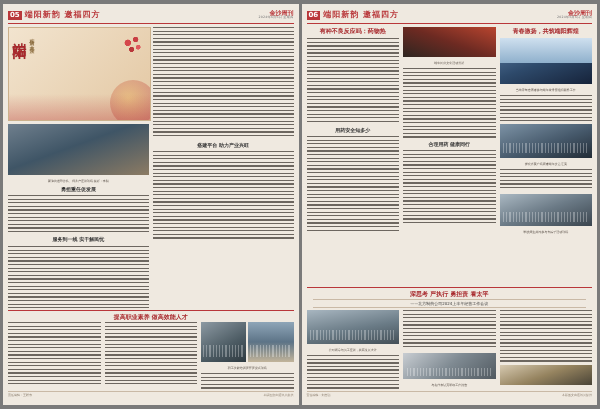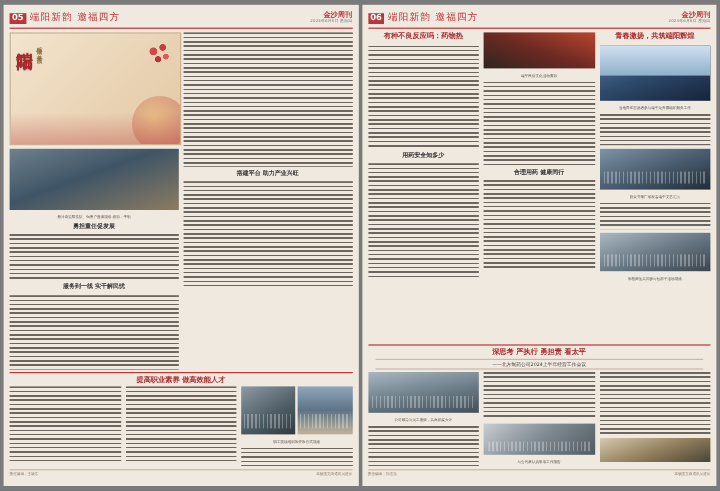--- a/index.html
+++ b/index.html
@@ -51,21 +51,21 @@
     font-size: 7px;
     color: #ffffff;
     background: #b9373a;
     padding: 0 2px;
     line-height: 9px;
     font-weight: bold;
   }
   .mast-title {
     font-size: 8px;
     color: #b9373a;
-    font-weight: normal;
+    font-weight: bold;
     letter-spacing: 1px;
   }
   .mast-right {
     text-align: right;
     line-height: 1;
   }
   .mast-paper {
     font-size: 6px;
     color: #b9373a;
     font-weight: bold;

